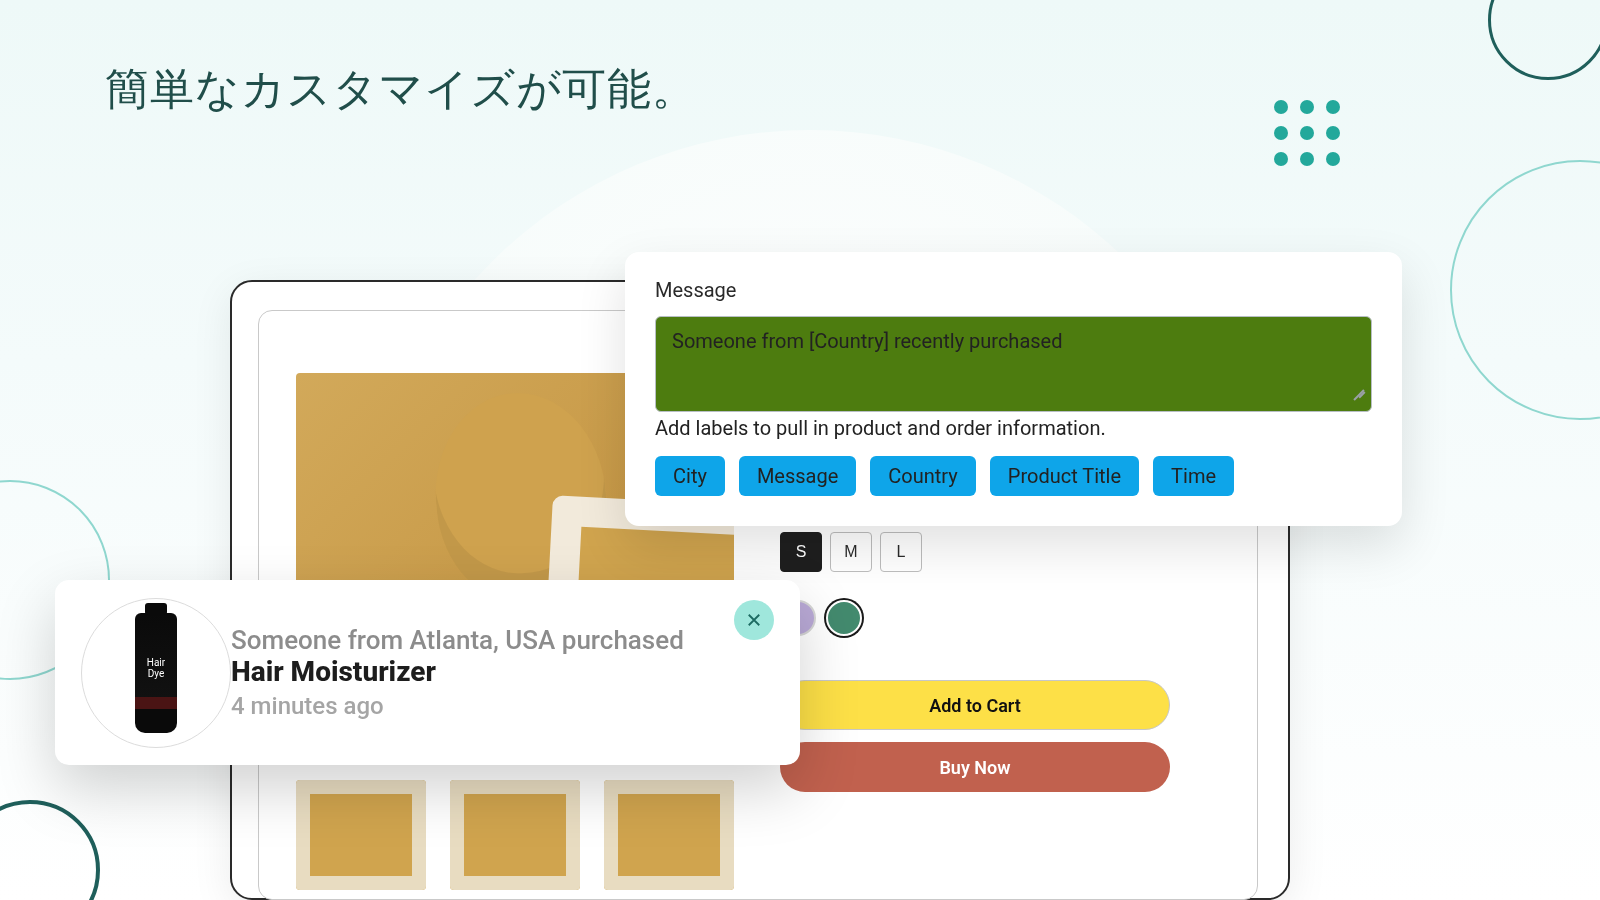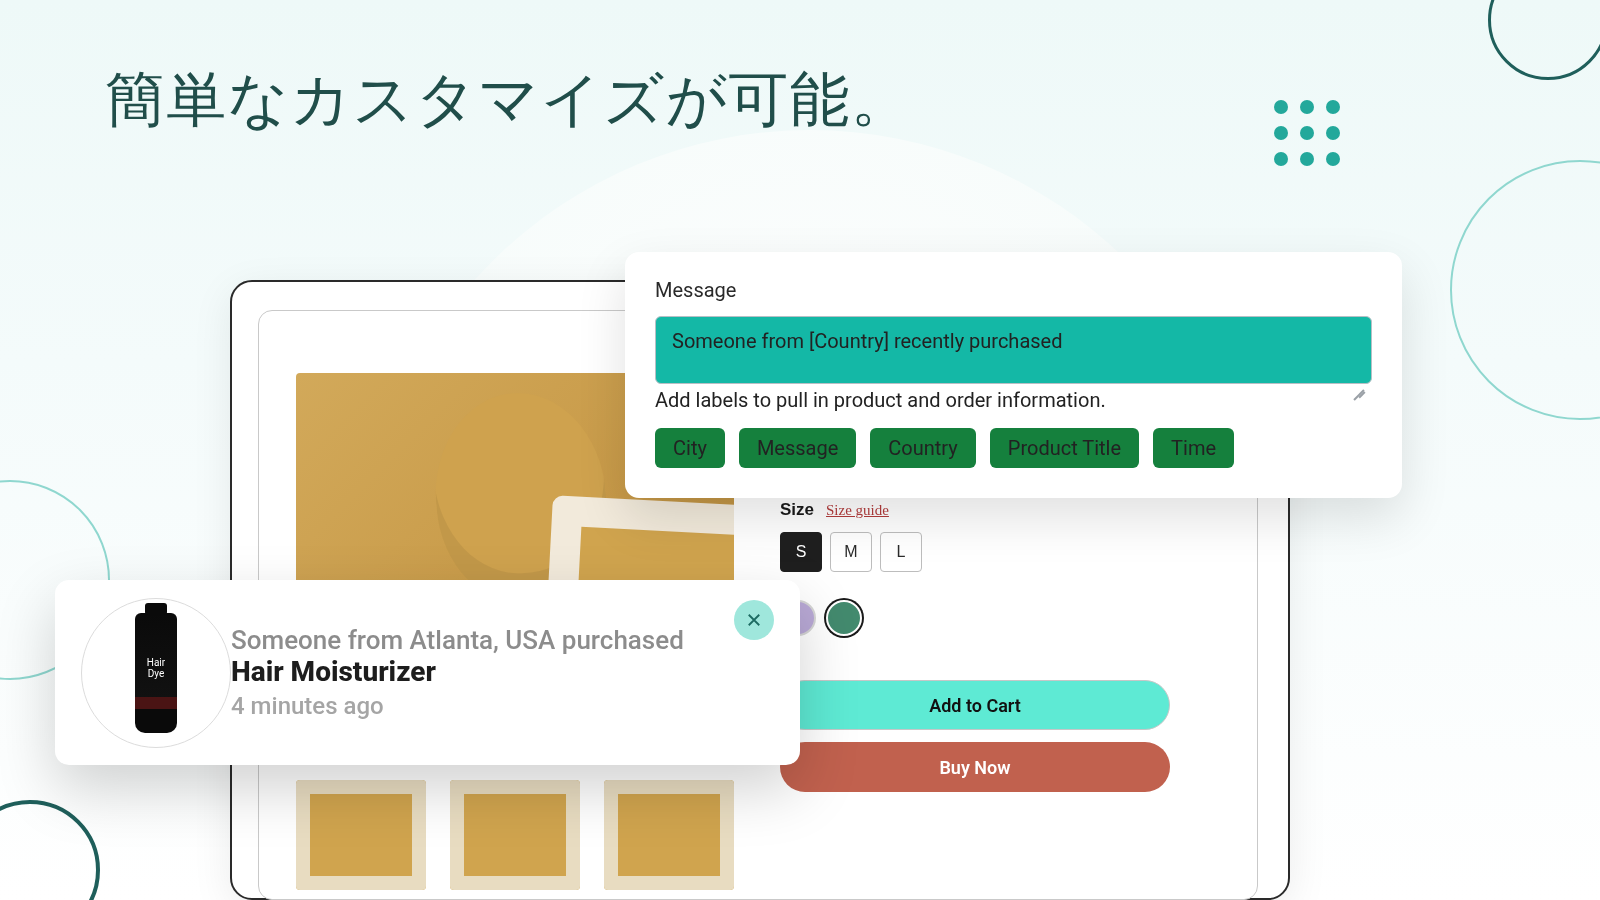--- a/index.html
+++ b/index.html
@@ -7,21 +7,21 @@
   body { background: linear-gradient(180deg, #eef9f8 0%, #f4fbfb 40%, #ffffff 100%); position: relative; }
 
   
   .deco-circle-tr { position:absolute; top:-40px; right:-8px; width:120px; height:120px; border:3px solid #1f5f5b; border-radius:50%; }
   .deco-circle-bl { position:absolute; bottom:-40px; left:-40px; width:140px; height:140px; border:4px solid #1f5f5b; border-radius:50%; }
   .deco-dots { position:absolute; top:100px; right:260px; display:grid; grid-template-columns:repeat(3,14px); grid-template-rows:repeat(3,14px); gap:12px; }
   .deco-dots span { width:14px; height:14px; background:#23a89b; border-radius:50%; display:block; }
   .deco-arc-r { position:absolute; top:160px; right:-110px; width:260px; height:260px; border:2px solid #8fd7cf; border-radius:50%; }
   .deco-arc-l { position:absolute; top:480px; left:-90px; width:200px; height:200px; border:2px solid #8fd7cf; border-radius:50%; }
 
-  .headline { position:absolute; top:60px; left:105px; font-size:60px; font-weight:400; color:#204e4a; letter-spacing:0.02em; }
+  .headline { position:absolute; top:60px; left:105px; font-size:44px; font-weight:400; color:#204e4a; letter-spacing:0.02em; }
 
   
   .browser-frame { position:absolute; top:280px; left:230px; width:1060px; height:620px; background:#fff; border:2px solid #2a2a2a; border-radius:22px; box-shadow:0 10px 40px rgba(0,0,0,0.08); }
   .browser-inner { position:absolute; top:310px; left:258px; width:1000px; height:590px; background:#fff; border:1px solid #c9c9c9; border-radius:14px; }
 
   
   .product-main-img { position:absolute; top:373px; left:296px; width:438px; height:380px; background:linear-gradient(135deg,#d2a95a 0%, #c89a48 55%, #b68a3e 100%); border-radius:4px; overflow:hidden; }
   .product-main-img::before { content:""; position:absolute; top:20px; left:140px; width:170px; height:210px; background:#cfa24e; border-radius:50% 50% 48% 48%; transform:rotate(-5deg); box-shadow:inset 0 -30px 0 rgba(0,0,0,0.06); }
   .product-main-img::after { content:""; position:absolute; top:130px; left:250px; width:240px; height:200px; background:#d0a44e; border-radius:10px; transform:rotate(3deg); border:30px solid #f2eadb; }
   .leaf-band { position:absolute; top:230px; left:0; width:200px; height:80px; background:#efe6d2; border-radius:6px; transform:rotate(-10deg); }
@@ -37,33 +37,33 @@
   .size-chip { width:42px; height:40px; border:1px solid #bdbdbd; border-radius:4px; display:flex; align-items:center; justify-content:center; font-size:16px; background:#fff; color:#2b2b2b; font-family:-apple-system,Arial,sans-serif;}
   .size-chip.active { background:#1f1f1f; color:#fff; border-color:#1f1f1f; }
   .color-row { display:flex; gap:10px; margin-top:12px; }
   .color-swatch { width:36px; height:36px; border-radius:50%; border:2px solid #d5d5d5; }
   .color-swatch.sel { box-shadow:0 0 0 2px #1a1a1a; border-color:#fff; }
   .color-swatch.c1 { background:#b9a9d6; }
   .color-swatch.c2 { background:#438a6e; }
 
   .cart-btns { position:absolute; top:680px; left:780px; width:390px; }
   .btn { width:100%; height:50px; border-radius:26px; display:flex; align-items:center; justify-content:center; font-size:18px; font-weight:600; margin-bottom:12px; }
-  .btn-cart { background:#5eead4; border:1px solid #c7c7c7; color:#111; }
+  .btn-cart { background:#fde047; border:1px solid #c7c7c7; color:#111; }
   .btn-buy  { background:#c1614e; border:none; color:#fff; }
 
   
   .msg-card { position:absolute; top:252px; left:625px; width:777px; background:#fff; border-radius:14px; box-shadow:0 20px 50px rgba(0,0,0,0.12); padding:26px 30px 30px; }
   .msg-card h3 { font-size:20px; font-weight:400; color:#2a2a2a; margin-bottom:14px; }
-  .msg-ta { width:100%; height:68px; border:1px solid #b8bfc5; border-radius:6px; padding:12px 16px; font-size:20px; color:#222; resize:none; font-family:inherit; background:#14b8a6; }
+  .msg-ta { width:100%; height:96px; border:1px solid #b8bfc5; border-radius:6px; padding:12px 16px; font-size:20px; color:#222; resize:none; font-family:inherit; background:#4d7c0f; }
   .ta-grip { position:absolute; right:36px; top:130px; width:14px; height:14px; }
   .ta-grip::before,.ta-grip::after{content:"";position:absolute;right:0;bottom:0;width:100%;height:2px;background:#9aa0a6;transform:rotate(-45deg);}
   .ta-grip::after{width:55%;}
   .hint { font-size:20px; color:#222; }
   .chips { margin-top:16px; display:flex; gap:14px; }
-  .label-chip { background:#15803d; border-radius:6px; padding:8px 18px; font-size:20px; color:#222; }
+  .label-chip { background:#0ea5e9; border-radius:6px; padding:8px 18px; font-size:20px; color:#222; }
 
   
   .notif { position:absolute; top:580px; left:55px; width:745px; height:185px; background:#fff; border-radius:14px; box-shadow:0 24px 60px rgba(0,0,0,0.18); display:flex; align-items:center; padding:0 26px; }
   .notif-img { width:150px; height:150px; border-radius:50%; border:1px solid #dcdcdc; display:flex; align-items:center; justify-content:center; background:#fff; }
   .tube { width:42px; height:120px; background:linear-gradient(#0a0a0a,#111 70%,#4a1414 70%,#4a1414 80%,#0a0a0a 80%); border-radius:6px 6px 10px 10px; position:relative; }
   .tube::before { content:""; position:absolute; top:-10px; left:10px; width:22px; height:12px; background:#0a0a0a; border-radius:3px; }
   .tube::after { content:"Hair\A Dye"; white-space:pre; position:absolute; top:44px; left:0; width:100%; text-align:center; font-size:10px; color:#fff; line-height:1.1; }
   .notif-body { flex:1; }
   .notif-line1 { font-size:26px; color:#8c8c8c; font-weight:500; }
   .notif-line2 { font-size:28px; font-weight:800; color:#1d1d1d; }

